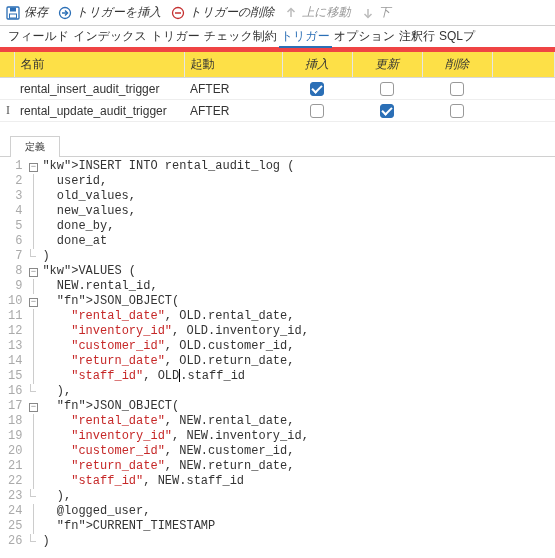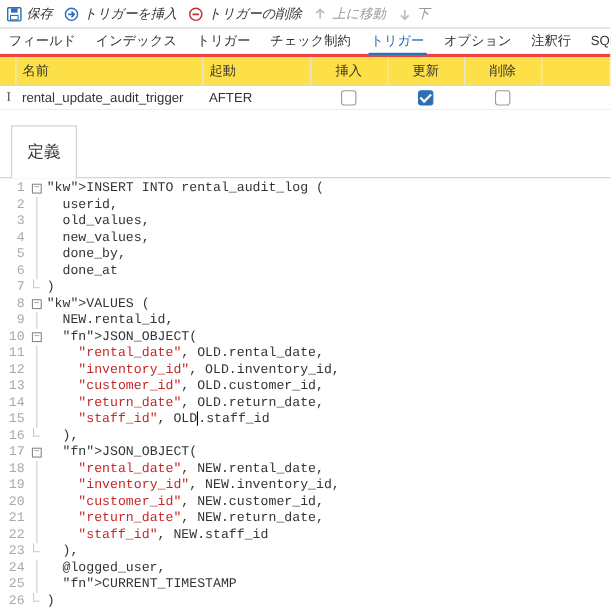--- a/index.html
+++ b/index.html
@@ -27,23 +27,22 @@
     gap: 4px;
     cursor: pointer;
     color: #333;
     font-style: italic;
   }
   .toolbar .btn.disabled { color: #999; cursor: default; }
   .ico { display: inline-flex; align-items: center; justify-content: center; width: 14px; height: 14px; }
   .tabs {
     display: flex;
     height: 26px;
-    border-bottom: 3px solid #ef4444;
+    border-bottom: 5px solid #ef4444;
     padding: 0 6px;
-    gap: 14px;
     align-items: center;
     white-space: nowrap;
   }
   .tab { cursor: pointer; color: #333; padding: 0 2px; height: 100%; display: flex; align-items: center; }
   .tab.active { color: #2b6fb6; border-bottom: 2px solid #2b6fb6; margin-bottom: -1px; }
   .grid {
     border-collapse: collapse;
     width: 100%;
     table-layout: fixed;
   }
@@ -54,21 +53,21 @@
     border-bottom: 1px solid #d8d8d8;
     border-right: 1px solid #e5e5e5;
     padding: 4px 6px;
     height: 24px;
   }
   .grid td {
     padding: 3px 6px;
     border-bottom: 1px solid #eee;
     height: 22px;
   }
-  .grid td.ctr, .grid th.ctr { text-align: center; }
+  .grid td.ctr, .grid th.ctr { text-align: center; font-style: italic; }
   .checkbox {
     display: inline-block;
     width: 14px; height: 14px;
     border: 1px solid #999;
     border-radius: 3px;
     background: #fff;
     vertical-align: middle;
   }
   .checkbox.checked {
     background: #2b6fb6;
@@ -92,22 +91,22 @@
   .def-section { margin-top: 14px; }
   .def-tab-bar {
     display: flex;
     border-bottom: 1px solid #d0d0d0;
     padding-left: 10px;
   }
   .def-tab {
     border: 1px solid #d0d0d0;
     border-bottom: none;
     background: #fafafa;
-    padding: 14px 14px;
-    font-size: 15px;
+    padding: 3px 14px;
+    font-size: 10px;
     margin-bottom: -1px;
     background: #fff;
   }
   .editor {
     display: flex;
     font-family: Consolas, "Courier New", monospace;
     font-size: 12px;
     line-height: 15px;
     padding-top: 2px;
   }
@@ -236,20 +235,29 @@
       <th class="row-marker"></th>
       <th>名前</th>
       <th>起動</th>
       <th class="ctr">挿入</th>
       <th class="ctr">更新</th>
       <th class="ctr">削除</th>
       <th></th>
     </tr>
   </thead>
   <tbody>
+    <tr>
+      <td class="row-marker"></td>
+      <td>rental_insert_audit_trigger</td>
+      <td>AFTER</td>
+      <td class="ctr"><span class="checkbox checked"></span></td>
+      <td class="ctr"><span class="checkbox"></span></td>
+      <td class="ctr"><span class="checkbox"></span></td>
+      <td></td>
+    </tr>
     <tr>
       <td class="row-marker" style="font-family:serif;">I</td>
       <td>rental_update_audit_trigger</td>
       <td>AFTER</td>
       <td class="ctr"><span class="checkbox"></span></td>
       <td class="ctr"><span class="checkbox checked"></span></td>
       <td class="ctr"><span class="checkbox"></span></td>
       <td></td>
     </tr>
   </tbody>

